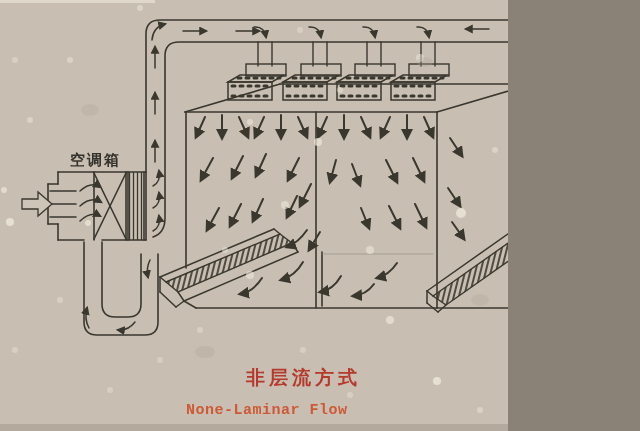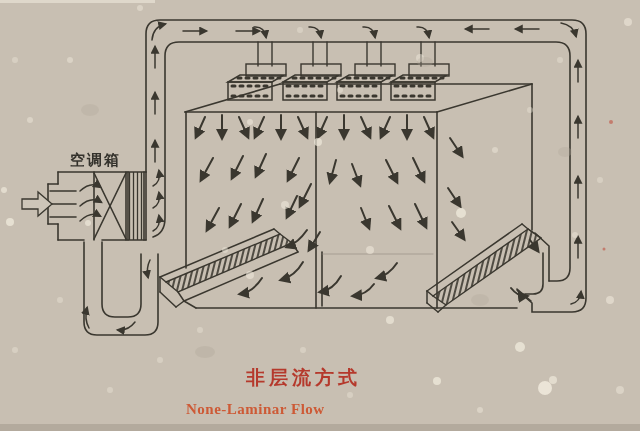--- a/index.html
+++ b/index.html
@@ -1,17 +1,17 @@
 <!DOCTYPE html>
 <html><head>
 <meta charset="utf-8">
 <style>
   html,body{margin:0;padding:0;background:#8a8276;}
-  .page{position:relative;width:640px;height:431px;overflow:hidden;background:#c8bfb2;
-        font-family:Liberation Serif, serif;}
+  .page{position:relative;width:508px;height:431px;overflow:hidden;background:#c8bfb2;
+        font-family:Liberation Mono, monospace;}
   svg{display:block;}
   .ln{stroke:#3a372f;fill:none;stroke-linecap:round;}
   .t-ac{font-size:15px;font-weight:bold;letter-spacing:2px;fill:#34322c;}
   .t-zh{font-size:19px;font-weight:bold;letter-spacing:4px;}
   .t-en{font-size:15px;font-weight:bold;letter-spacing:0.5px;}
 </style>
 </head>
 <body>
 
 <div class="page">

